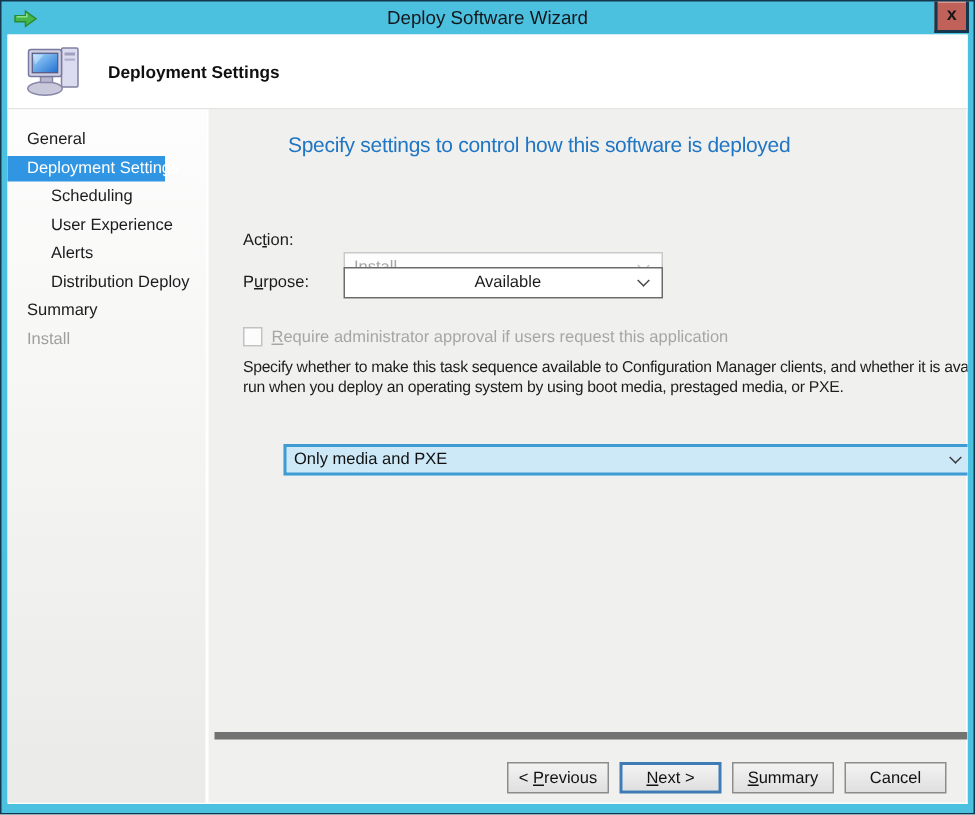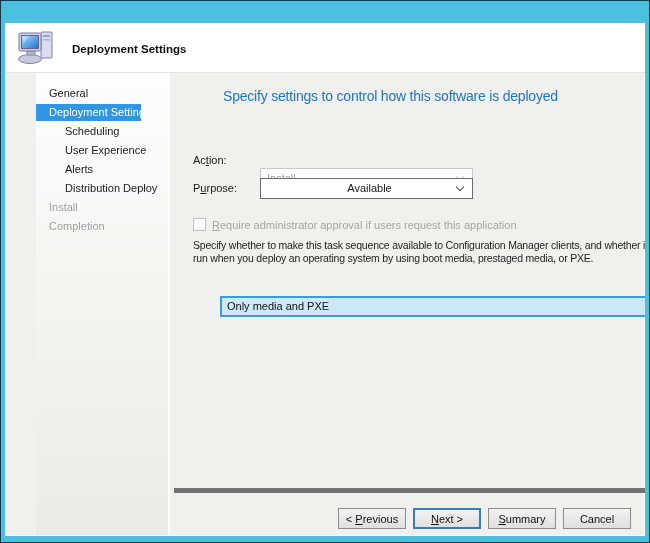--- a/index.html
+++ b/index.html
@@ -35,21 +35,21 @@
   .header{
     position:relative; height:50px; background:#ffffff;
     border-bottom:1px solid #e4e4e4;
   }
   .pc-icon{ position:absolute; left:12px; top:5px; }
   .header-title{
     position:absolute; left:67px; top:20px;
     font-size:11.5px; font-weight:bold; color:#101010;
   }
 
-  .main{ position:relative; display:flex; height:calc(100% - 51px);padding-left:31px; }
+  .main{ position:relative; display:flex; height:calc(100% - 51px); }
 
   
   .sidebar{
     width:134px; border-right:2px solid #ffffff;
     background:linear-gradient(180deg,#fdfdfd 0%,#f5f5f4 45%,#eaeae8 100%);
     padding-top:12px;
   }
   .side-item{
     height:17px; line-height:17px; margin-bottom:2px;
     font-size:11px; color:#1b1b1b; padding-left:13px;
@@ -122,20 +122,32 @@
     font-family:"Liberation Sans", sans-serif; vertical-align:top; padding:0;
   }
   .btn.default{ border:2px solid #3f7cb5; line-height:16px; }
   u{ text-decoration:underline; }
 </style>
 </head>
 <body>
 
 <div class="window">
 
+  <div class="titlebar">
+    <span class="arrow-icon">
+      <svg width="16" height="13" viewBox="0 0 16 13">
+        <path d="M1 4.5 H8 V1.5 L15 6.5 L8 11.5 V8.5 H1 Z" fill="#45b649" stroke="#2d8a33" stroke-width="1"></path>
+        <path d="M2 5.2 H8.8 V3" fill="none" stroke="#8fe08f" stroke-width="1"></path>
+      </svg>
+    </span>
+    <div class="titlebar-text">Deploy Software Wizard</div>
+    <div class="close-btn">
+      <span>x</span>
+    </div>
+  </div>
 
   <div class="bodywrap">
 
     <div class="header">
       <span class="pc-icon">
         <svg width="40" height="40" viewBox="0 0 40 40">
           <defs>
             <linearGradient id="scr" x1="0" y1="0" x2="1" y2="1">
               <stop offset="0" stop-color="#aadcff"></stop>
               <stop offset="1" stop-color="#1f6fd0"></stop>
@@ -156,22 +168,22 @@
 
     <div class="main">
 
       <div class="sidebar" id="sidebar-list">
           <div class="side-item">General</div>
           <div class="side-item selected">Deployment Settings</div>
           <div class="side-item indent1">Scheduling</div>
           <div class="side-item indent1">User Experience</div>
           <div class="side-item indent1">Alerts</div>
           <div class="side-item indent1">Distribution Deploy</div>
+          <div class="side-item">Summary</div>
           <div class="side-item disabled">Install</div>
-          <div class="side-item disabled">Completion</div>
         </div>
 
       <div class="content">
         <div class="heading">Specify settings to control how this software is deployed</div>
 
         <div class="field-label lbl-action">Ac<u>t</u>ion:</div>
         <div class="combo combo-action disabled">
           <span>Install</span>
           <span class="chev"></span>
         </div>

